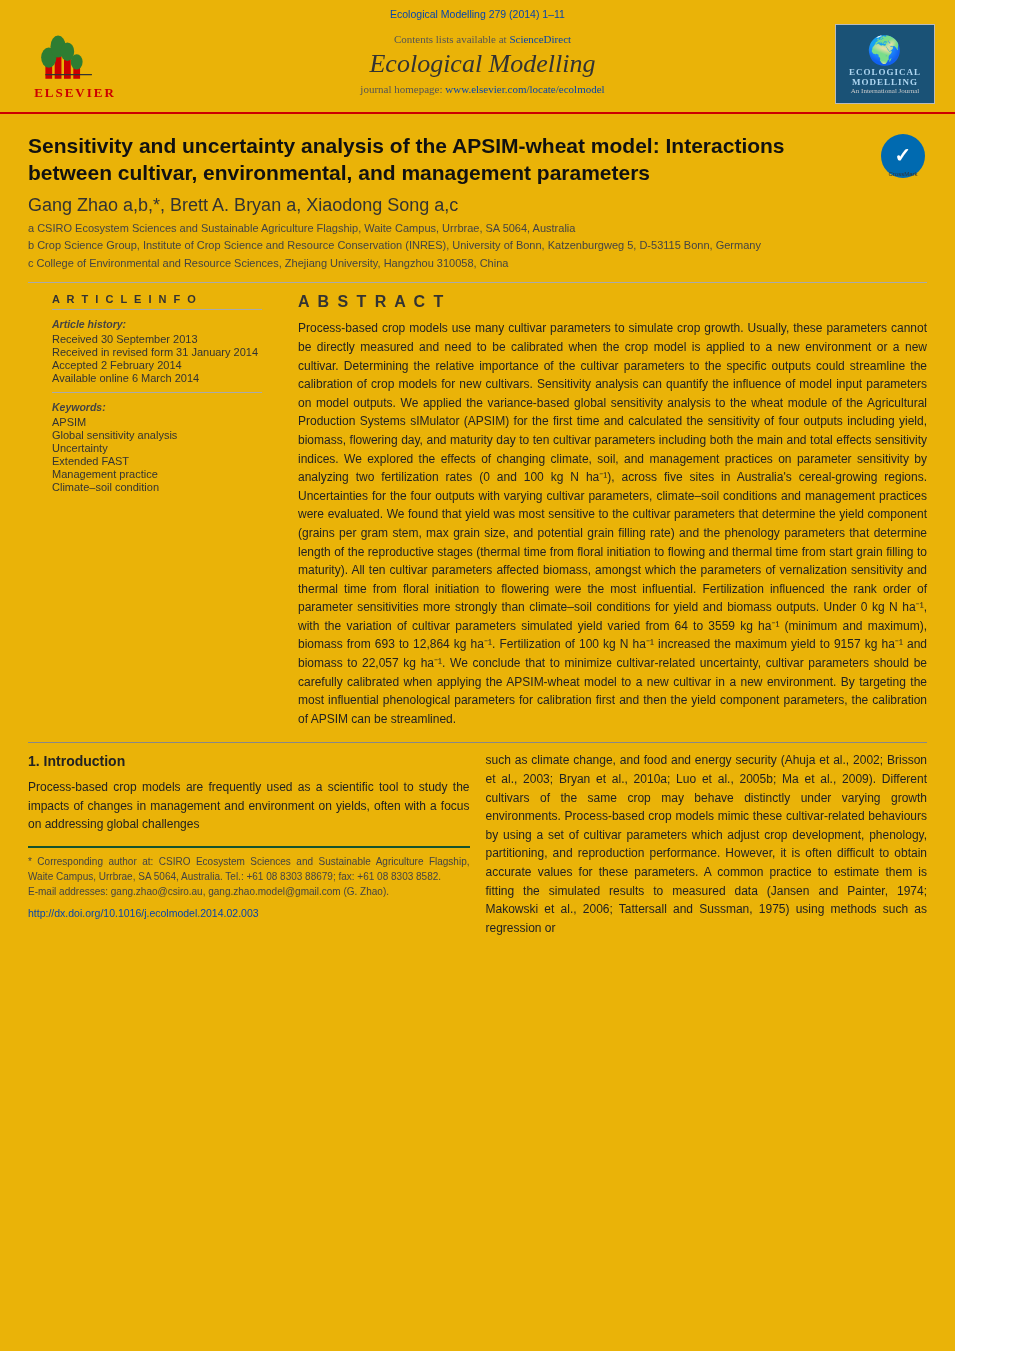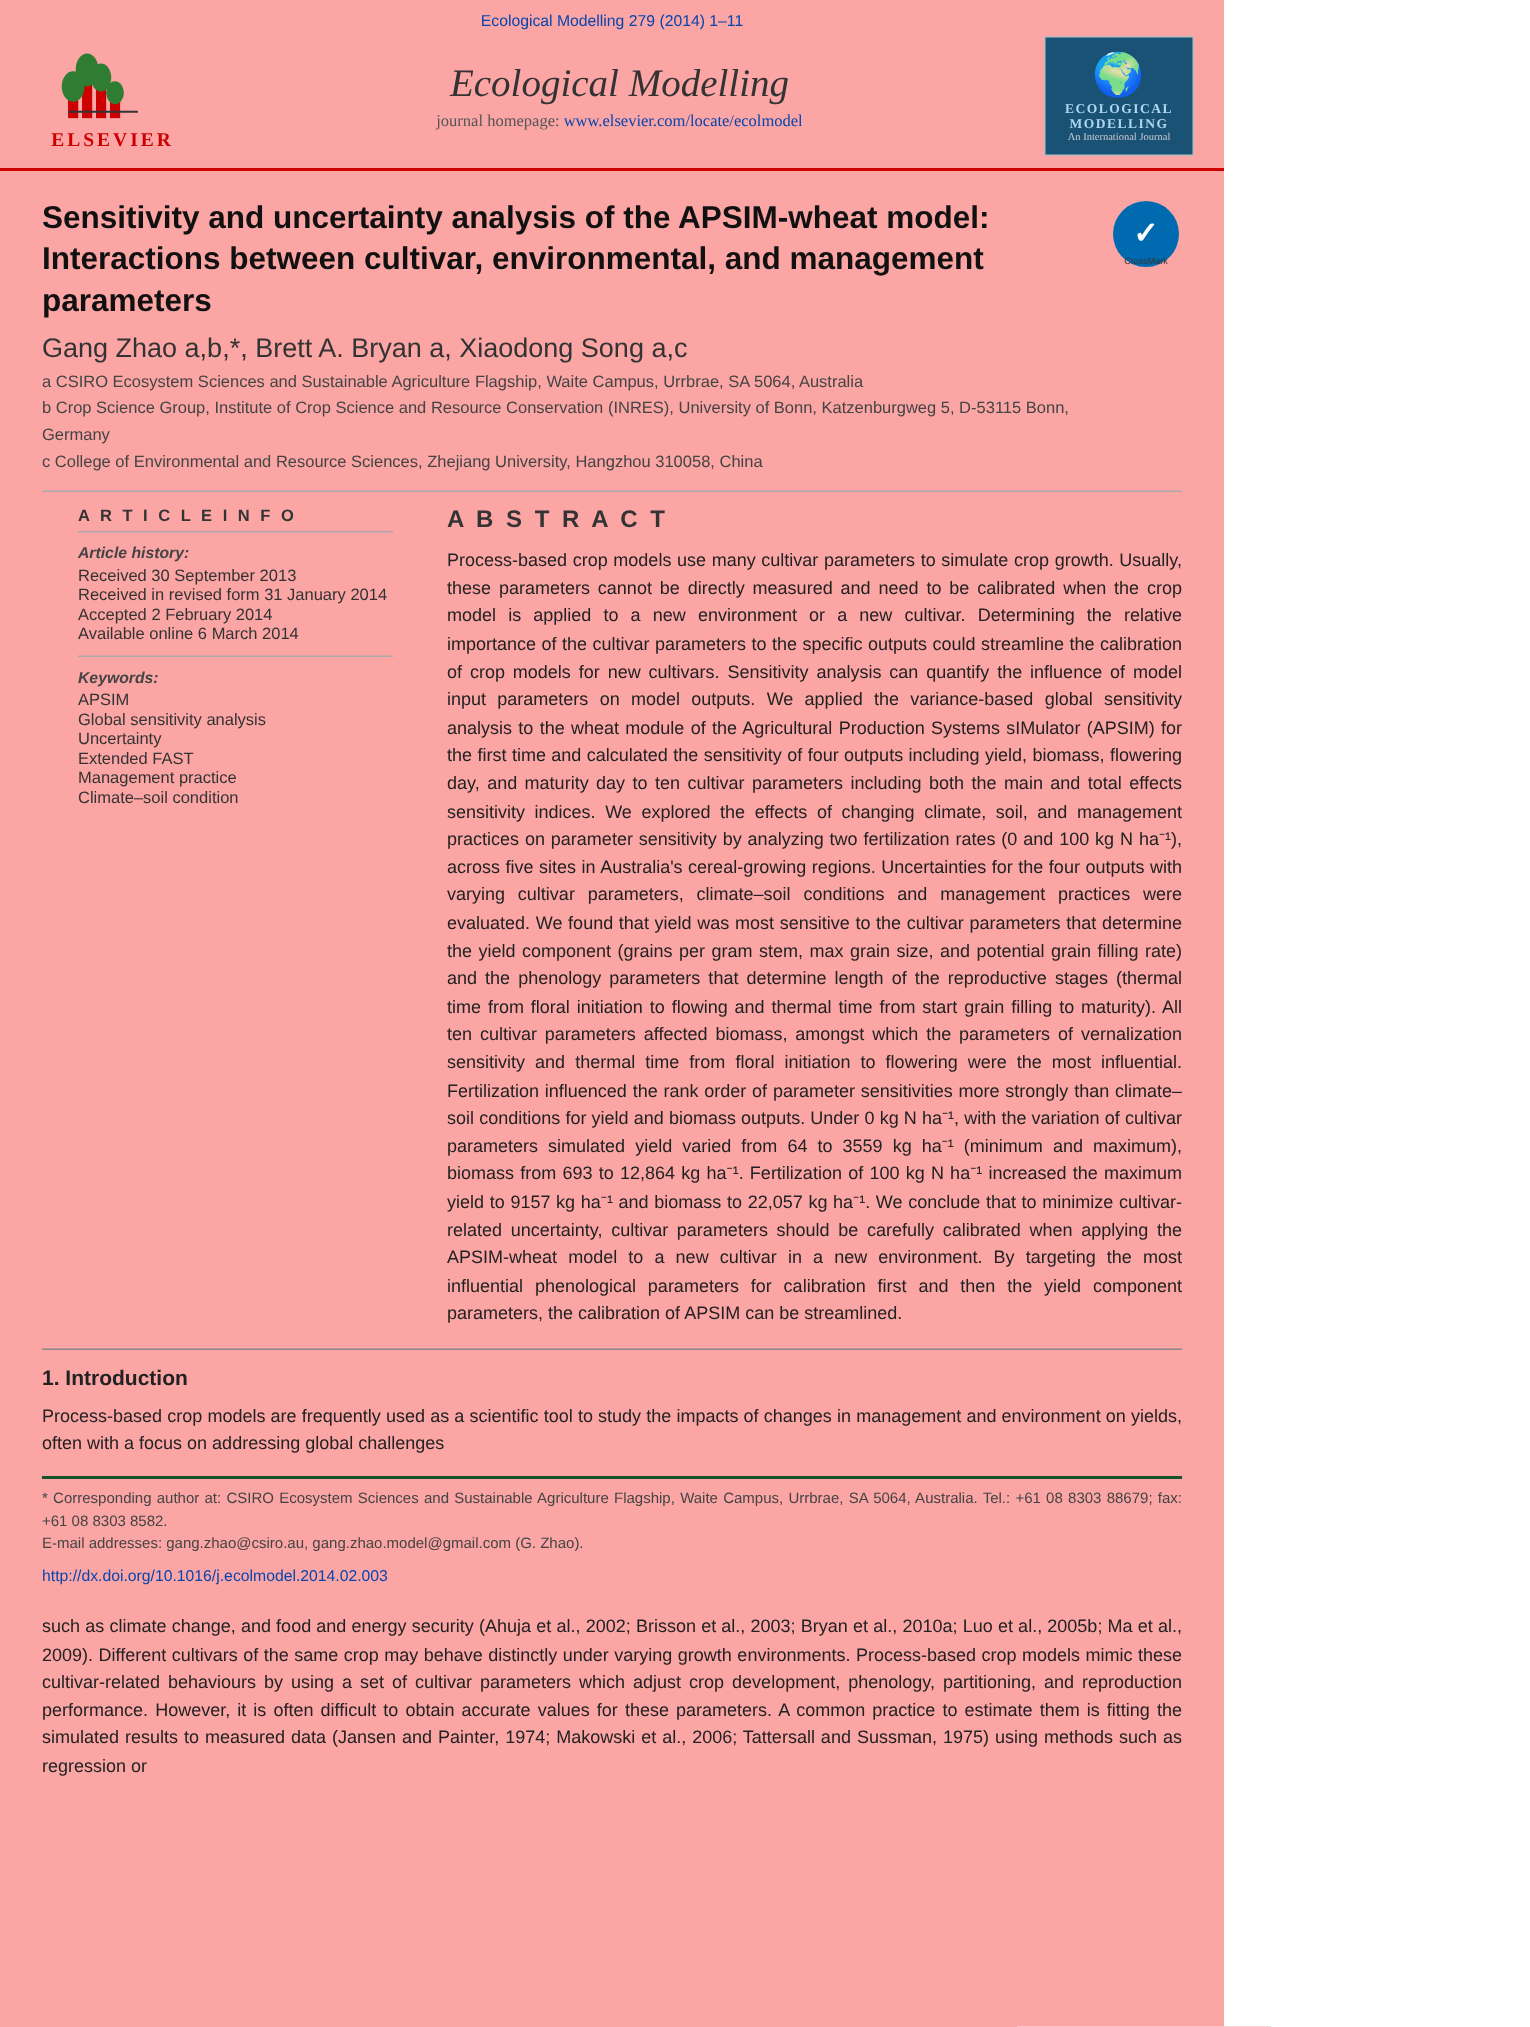--- a/index.html
+++ b/index.html
@@ -5,23 +5,23 @@
     * { margin: 0; padding: 0; box-sizing: border-box; }
     body {
       width: 1020px;
       min-height: 1351px;
       background: #fff;
       font-family: 'Times New Roman', Times, serif;
       font-size: 13px;
       color: #222;
     }
     .page-wrapper {
-      width: 816px;
+      width: 955px;
       min-height: 1351px;
-      background: #fca5a5;
+      background: #eab308;
       padding: 0;
     }
 
     
     .journal-header {
       border-bottom: 2px solid #c00;
       padding: 8px 20px 0 20px;
     }
     .header-inner {
       display: flex;
@@ -225,21 +225,20 @@
     
     .section-divider {
       border: none;
       border-top: 1px solid #888;
       margin: 14px 0 8px 0;
     }
     .two-col-body {
       display: flex;
       gap: 16px;
       padding: 0 0 10px 0;
-      flex-direction: column;
     }
     .body-col {
       flex: 1;
       font-size: 12px;
       font-family: Arial, sans-serif;
       color: #222;
       line-height: 1.55;
       text-align: justify;
     }
     .section-number {
@@ -300,20 +299,24 @@
           <ellipse cx="9" cy="35" rx="9" ry="12" fill="#2e7d32"></ellipse>
           <ellipse cx="20" cy="22" rx="9" ry="13" fill="#2e7d32"></ellipse>
           <ellipse cx="31" cy="28" rx="8" ry="11" fill="#2e7d32"></ellipse>
           <ellipse cx="42" cy="40" rx="7" ry="9" fill="#2e7d32"></ellipse>
           <line x1="5" y1="55" x2="60" y2="55" stroke="#333" stroke-width="1.5"></line>
         </svg>
         <div class="elsevier-label">ELSEVIER</div>
       </div>
 
       <div class="journal-title-center">
+        <div class="contents-line">
+          <span>Contents lists available at </span>
+          <a href="#">ScienceDirect</a>
+        </div>
         <div class="journal-main-title">Ecological Modelling</div>
         <div class="journal-homepage">
           <span>journal homepage: </span>
           <a href="#">www.elsevier.com/locate/ecolmodel</a>
         </div>
       </div>
 
       <div class="eco-logo-right">
         <span class="eco-globe">🌍</span>
         <span class="eco-title">ECOLOGICAL MODELLING</span>

